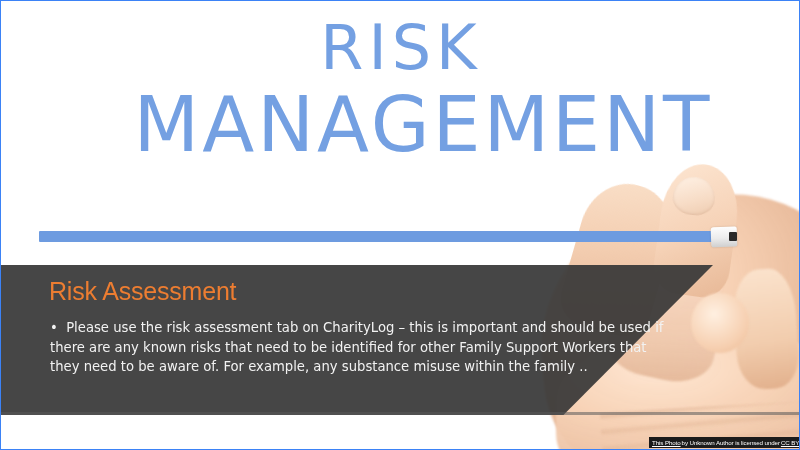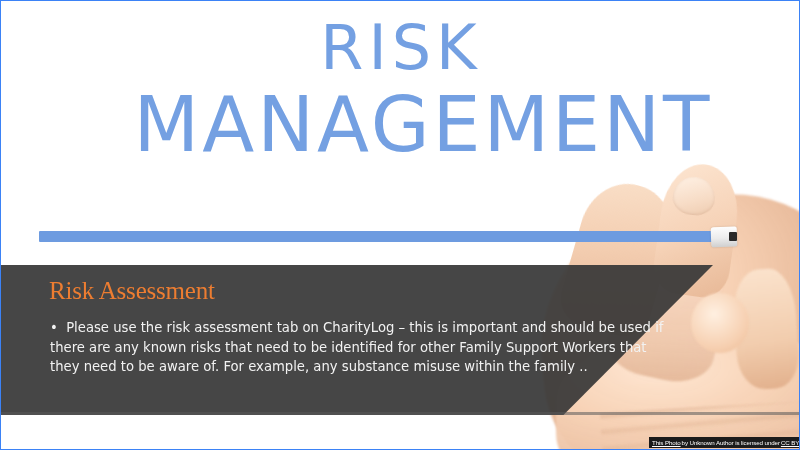--- a/index.html
+++ b/index.html
@@ -213,21 +213,21 @@
     width: 800px;
     height: 3px;
     background: rgba(90,90,90,0.55);
     clip-path: polygon(0 0, 100% 0, 100% 100%, 0 100%);
   }
 
   .panel-heading {
     position: absolute;
     left: 48px;
     top: 276px;
-    font-family: Liberation Serif, serif;
+    font-family: Liberation Sans, sans-serif;
     font-size: 25px;
     font-weight: 400;
     color: #ed7d31;
     letter-spacing: -0.2px;
     white-space: nowrap;
     text-align: center;
   }
 
   .panel-body {
     position: absolute;

